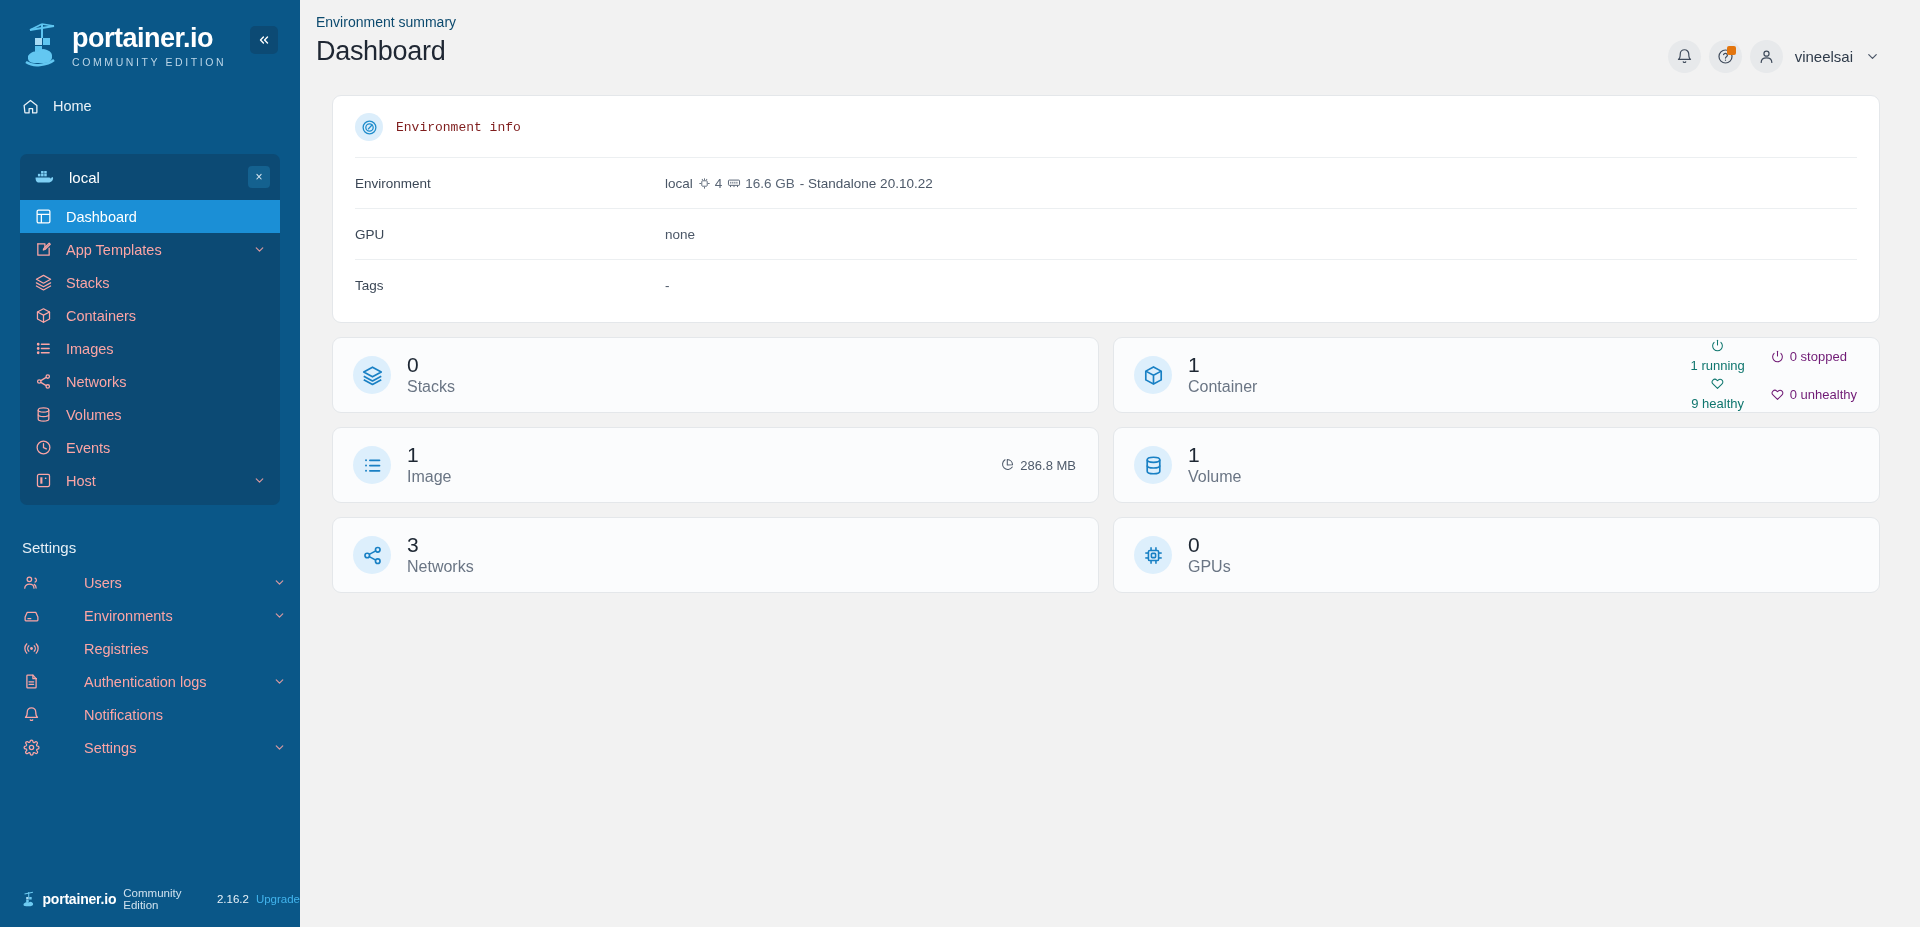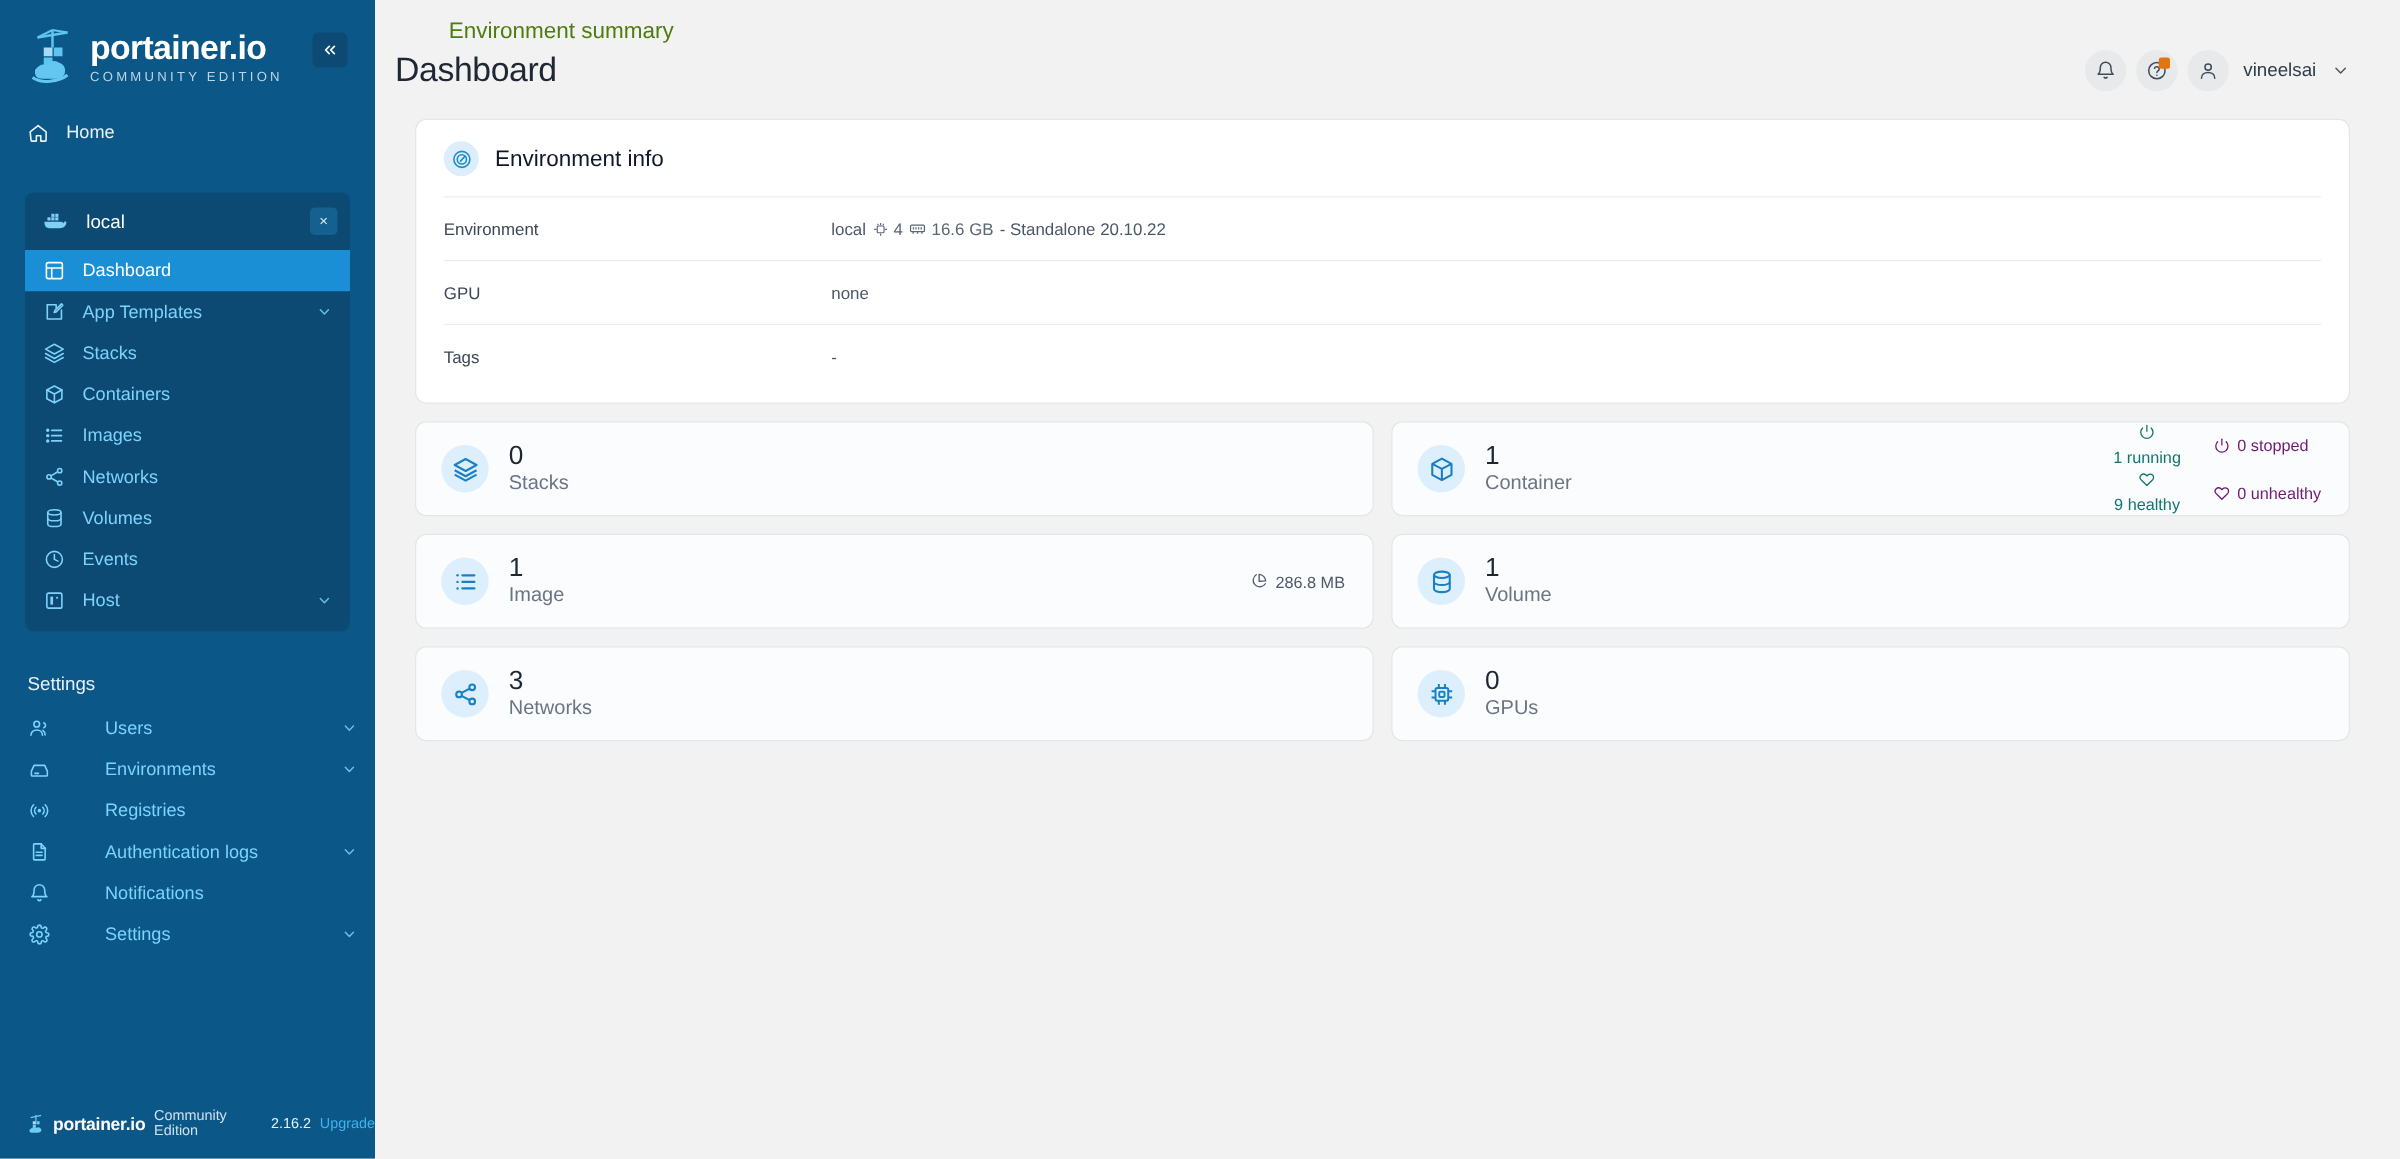--- a/index.html
+++ b/index.html
@@ -49,21 +49,21 @@
   }
   .env-name { color:#fff; font-size:15px; flex:1; }
   .env-close {
     width:22px; height:22px; border-radius:4px; background:#14618f;
     display:flex; align-items:center; justify-content:center;
     color:#dce9f2; font-size:12px; cursor:pointer;
   }
   .nav-item {
     display:flex; align-items:center; gap:14px;
     height: 33px; padding: 0 14px 0 14px;
-    color:#7dd3fc; font-size:14.5px; cursor:pointer; position:relative;
+    color:#fca5a5; font-size:14.5px; cursor:pointer; position:relative;
   }
   .nav-item.active { background:#1b8fd6; color:#fff; }
   .nav-item .ico { width:18px; flex:0 0 18px; display:flex; align-items:center; justify-content:center; }
   .nav-item .lbl { flex:1; }
   .nav-item .chev { opacity:.85; display:flex; align-items:center; }
 
   .settings-title {
     color:#e6eff6; font-size:15px; padding: 0 0 0 22px;
     margin-top: 34px; margin-bottom: 10px;
   }
@@ -79,21 +79,21 @@
   .foot-ed { color:#cfe1ee; font-size:11.5px; }
   .foot-ver { color:#e7f1f8; font-size:11.5px; }
   .foot-upg { color:#41b3ec; font-size:11.5px; cursor:pointer; }
 
   
   .main { flex:1; height:927px; background:#f2f2f2; overflow:hidden; position:relative; }
   .topbar {
     display:flex; align-items:flex-start; justify-content:space-between;
     padding: 14px 40px 0 16px;
   }
-  .crumb { font-size:18px; color:#4d7c0f; margin-bottom:6px;margin-left:43px; }
+  .crumb { font-size:14px; color:#0c4a6e; margin-bottom:6px; }
   .page-title { font-size:27px; color:#1f2733; font-weight:400; letter-spacing:-0.3px; }
   .top-right { display:flex; align-items:center; gap:8px; padding-top:26px; }
   .circ-btn {
     width:33px; height:33px; border-radius:50%; background:#e7e9eb;
     display:flex; align-items:center; justify-content:center;
     cursor:pointer; color:#3f4b5b; position:relative;
   }
   .help-badge {
     position:absolute; top:6px; right:6px; width:9px; height:9px;
     border-radius:2px; background:#e3750e;
@@ -105,21 +105,21 @@
 
   .panel {
     background:#fff; border:1px solid #e4e7ea; border-radius:9px;
     margin-left: 10px;
   }
   .panel-head { display:flex; align-items:center; gap:13px; padding: 17px 22px 16px 22px; }
   .panel-ico {
     width:28px; height:28px; border-radius:50%; background:#dceefb;
     display:flex; align-items:center; justify-content:center; color:#1e8ccb;
   }
-  .panel-title { font-size:18px; color:#0f172a; }
+  .panel-title { font-size:13px; color:#7f1d1d;font-family:Liberation Mono, monospace; }
   .info-rows { padding: 0 22px 12px 22px; }
   .info-row {
     display:flex; align-items:center;
     border-top:1px solid #eceff1; height:51px;
   }
   .info-label { width: 310px; font-size:13.5px; color:#3b4756; }
   .info-value { font-size:13.5px; color:#4b5767; display:flex; align-items:center; gap:5px; }
   .info-value .chip { display:inline-flex; align-items:center; gap:4px; color:#5a6676; }
 
   .cards { display:flex; gap:14px; margin: 14px 0 0 10px; }

